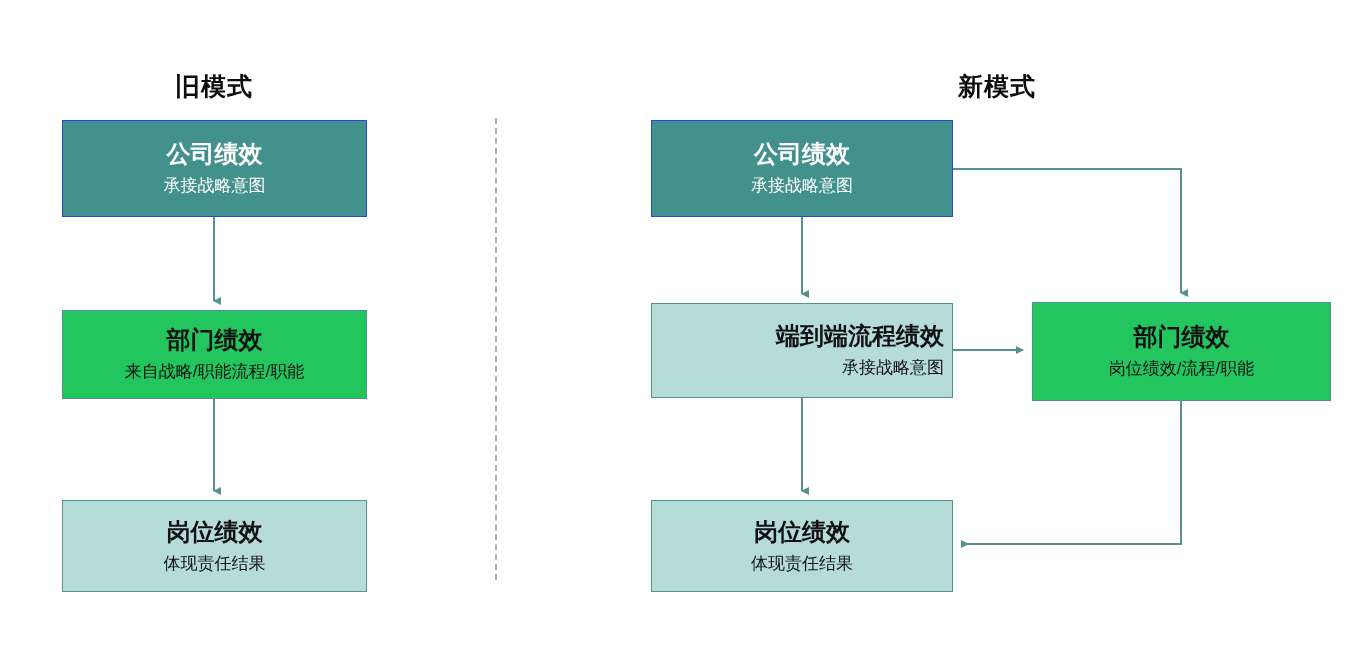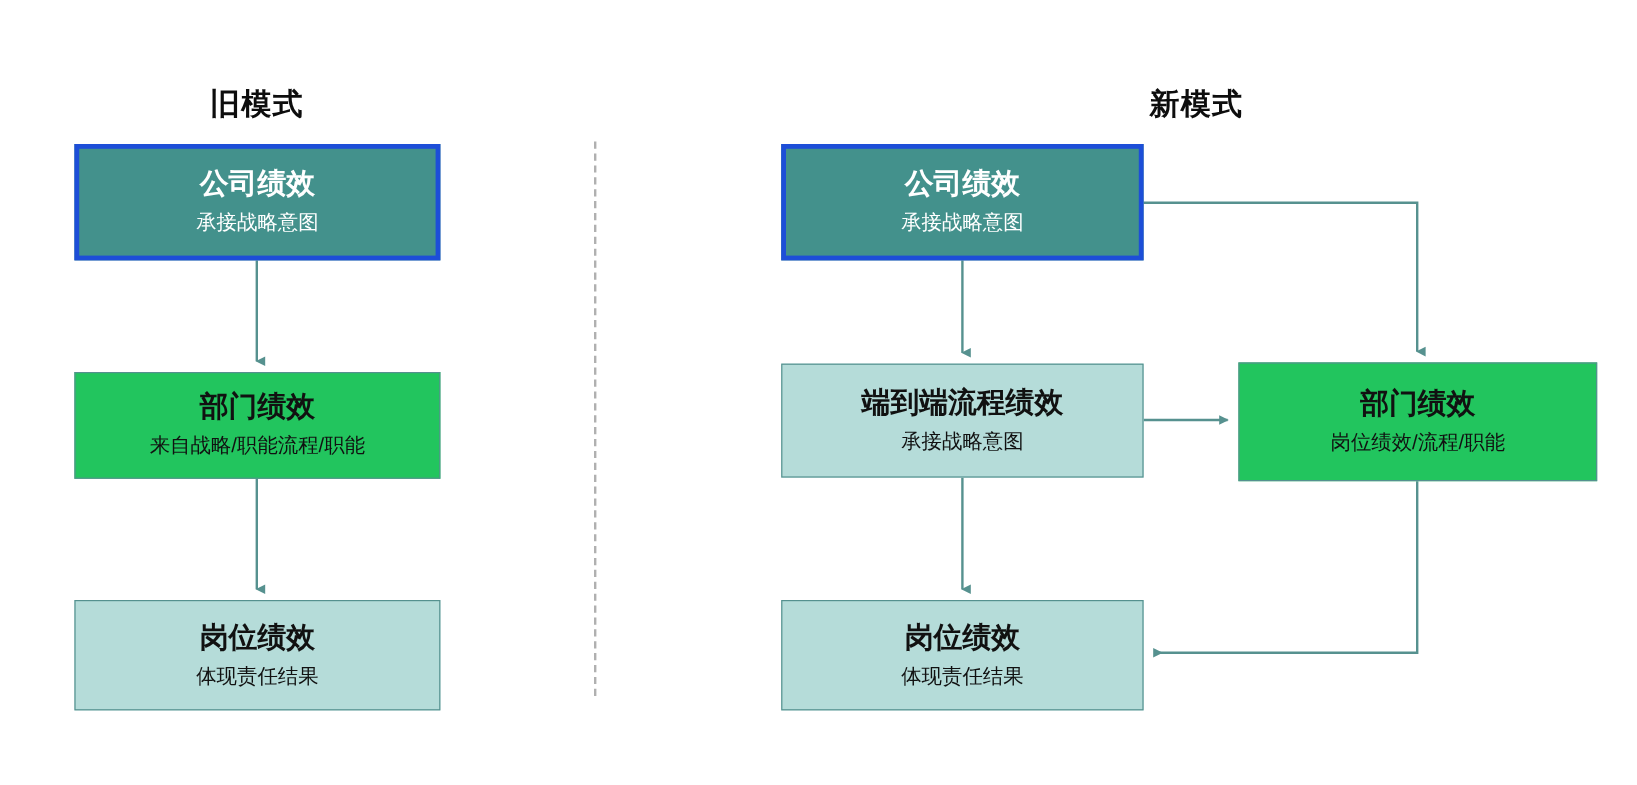--- a/index.html
+++ b/index.html
@@ -69,21 +69,21 @@
     font-size: 17px;
     font-weight: normal;
     line-height: 1.3;
     margin-top: 6px;
     white-space: nowrap;
   }
 
   
   .node.dark {
     background: #43918c;
-    border: 4px solid #1d4ed8;
+    border: 1px solid #1d4ed8;
     color: #ffffff;
     text-align: right;
   }
   .node.dark .node-title { color: #ffffff; }
   .node.dark .node-sub { color: #ffffff; }
 
   
   .node.mid {
     background: #b5dcd9;
     border: 1px solid #55918f;
@@ -95,21 +95,21 @@
     border: 1px solid #55918f;
     color: #111111;
   }
 
   
   #node-old-company    { left: 62px;  top: 120px; width: 305px; height: 97px;  }
   #node-old-department { left: 62px;  top: 310px; width: 305px; height: 89px;  }
   #node-old-position   { left: 62px;  top: 500px; width: 305px; height: 92px;  }
 
   #node-new-company    { left: 651px; top: 120px; width: 302px; height: 97px;  }
-  #node-new-process    { left: 651px; top: 303px; width: 302px; height: 95px;  }
+  #node-new-process    { left: 651px; top: 303px; width: 302px; height: 95px; align-items: flex-end;  }
   #node-new-department { left: 1032px;top: 302px; width: 299px; height: 99px;  }
   #node-new-position   { left: 651px; top: 500px; width: 302px; height: 92px;  }
 
   
   svg.connectors {
     position: absolute;
     left: 0;
     top: 0;
     width: 1364px;
     height: 654px;

